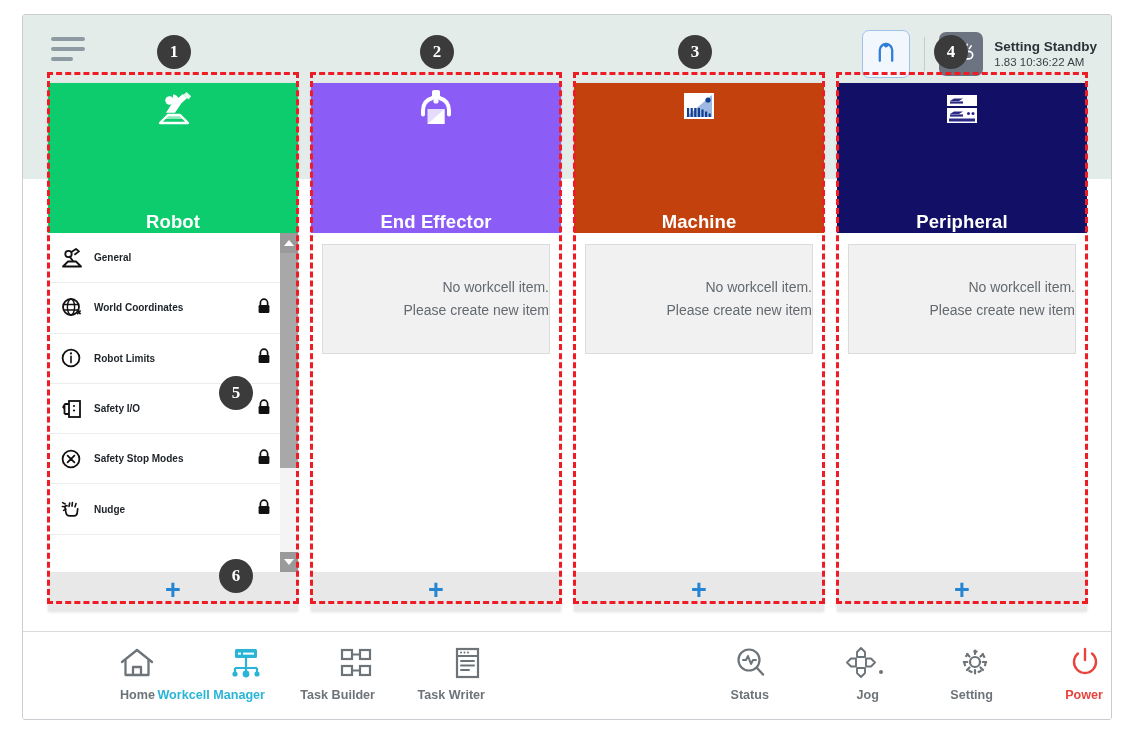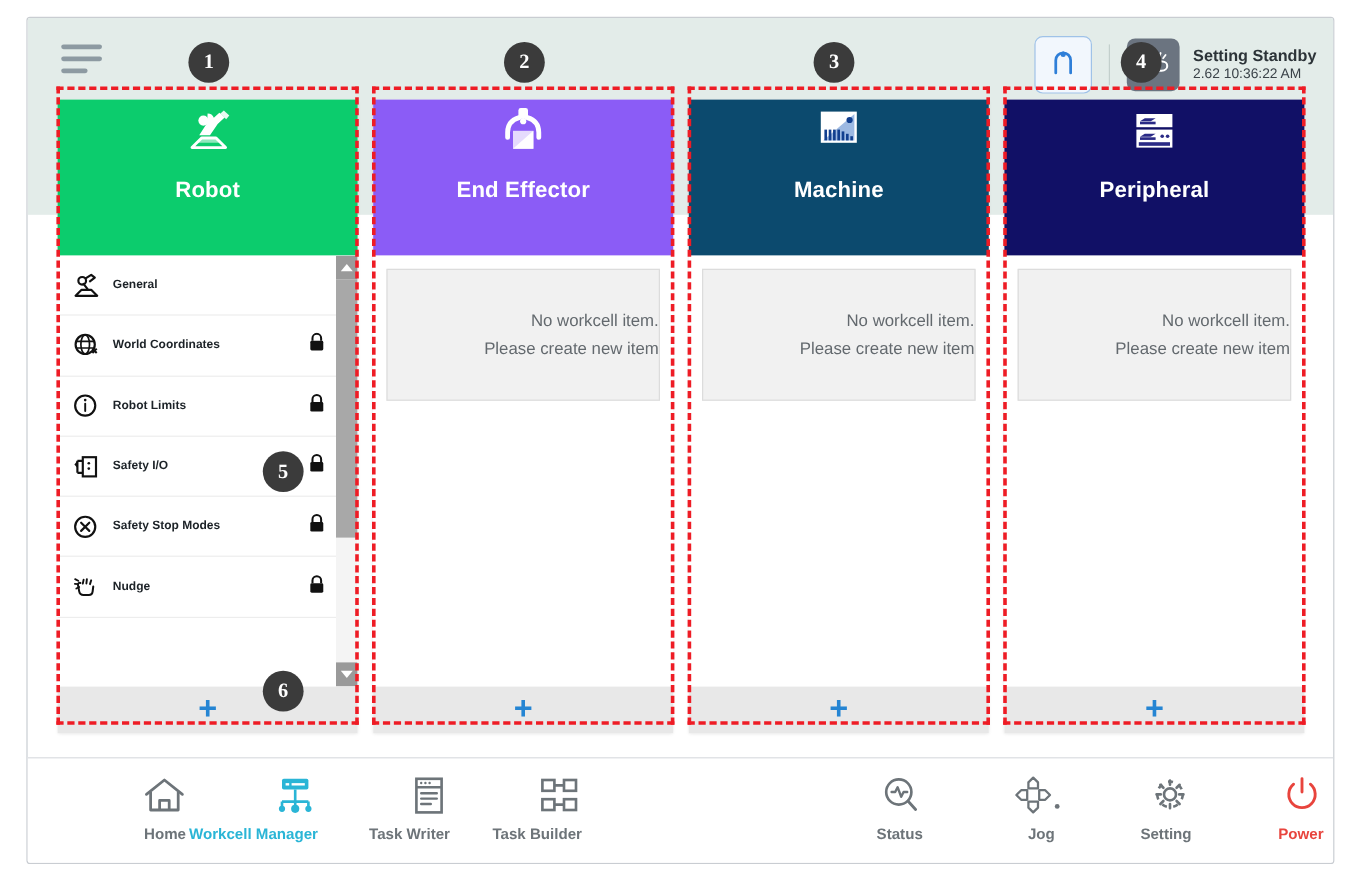--- a/index.html
+++ b/index.html
@@ -79,23 +79,23 @@
     width: 1040px; height: 528px;
     display: flex; gap: 13px;
   }
   .col {
     width: 250px; height: 100%;
     display: flex; flex-direction: column;
     background: #ffffff;
     box-shadow: 0 1px 3px rgba(0,0,0,.13);
   }
   .col-head {
-    height: 130px;
+    height: 150px;
     display: flex; flex-direction: column;
-    align-items: center; justify-content: flex-start;
+    align-items: center; justify-content: space-between;
     color: #ffffff; cursor: pointer;
     flex: 0 0 auto;
   }
   .col-head .icon { height: 52px; display:flex; align-items:center; }
   .col-head .title {
     font-size: 18.5px; font-weight: bold; margin-top: 12px;
     letter-spacing: .1px;
   }
   .col-body { flex: 1 1 auto; position: relative; overflow: hidden; background:#fff;}
   .col-foot {
@@ -242,21 +242,21 @@
           <path d="M8 17 c-2.5 0 -4 -1.6 -4 -3.4 c0 -1.5 1.1 -2.3 2.4 -2.3 h5.6" stroke="#ffffff" stroke-width="1.7" fill="none" stroke-linecap="round"></path>
           <path d="M11 8.4 c1.6 -2.2 4.2 -3.6 7 -3.6" stroke="#ffffff" stroke-width="1.7" fill="none" stroke-linecap="round"></path>
           <path d="M13 8 l2 -3.2 M16.4 7.4 l1.6 -3.6 M20 7.6 l1.2 -3.4 M23.3 8.6 l2 -2.8" stroke="#ffffff" stroke-width="1.5" stroke-linecap="round"></path>
           <path d="M11 11.3 h11.5 c2.4 0 4.2 1.6 4.2 3.6 c0 2.3 -2 4 -4.6 4 h-11" stroke="#ffffff" stroke-width="1.7" fill="none" stroke-linecap="round"></path>
           <path d="M6 19 h12" stroke="#ffffff" stroke-width="1.7" fill="none" stroke-linecap="round"></path>
         </svg>
       </div>
 
       <div class="mode-text">
         <div class="mode-title">Setting Standby</div>
-        <div class="mode-time">2.62 10:36:22 AM</div>
+        <div class="mode-time">1.83 10:36:22 AM</div>
       </div>
     </div>
   </div>
 
   <div class="columns">
 
     <div class="col">
       <div class="col-head" style="background:#0ccc6d">
         <span class="icon">
           <svg width="52" height="48" viewBox="0 0 52 48">
@@ -395,21 +395,21 @@
           <span>No workcell item.</span>
           <span>Please create new item</span>
         </div>
       </div>
       <div class="col-foot">
         <span class="plus">+</span>
       </div>
     </div>
 
     <div class="col">
-      <div class="col-head" style="background:#0c4a6e">
+      <div class="col-head" style="background:#c2410c">
         <span class="icon">
           <svg width="46" height="42" viewBox="0 0 46 42">
             <rect x="8" y="5" width="30" height="26" fill="#ffffff"></rect>
             <path d="M10 29 L36 7 v22 z" fill="#9db9e2"></path>
             <circle cx="32" cy="12" r="2.6" fill="#123f8f"></circle>
             <g fill="#123f8f">
               <rect x="11" y="20" width="2.2" height="9"></rect>
               <rect x="14.6" y="20" width="2.2" height="9"></rect>
               <rect x="18.2" y="20" width="2.2" height="9"></rect>
               <rect x="21.8" y="20" width="2.2" height="9"></rect>
@@ -489,44 +489,44 @@
             <circle cx="8" cy="28" r="2.6" fill="#2ab5d6"></circle>
             <circle cx="19" cy="28" r="3.4" fill="#2ab5d6"></circle>
             <circle cx="30" cy="28" r="2.6" fill="#2ab5d6"></circle>
           </svg>
         </span>
         <span class="n-label">Workcell Manager</span>
       </div>
 
       <div class="nav-item">
         <span class="n-icon">
+          <svg width="38" height="34" viewBox="0 0 38 34">
+            <rect x="5" y="4" width="10" height="9" stroke="#6d7479" stroke-width="2.2" fill="none"></rect>
+            <rect x="23" y="4" width="10" height="9" stroke="#6d7479" stroke-width="2.2" fill="none"></rect>
+            <rect x="5" y="20" width="10" height="9" stroke="#6d7479" stroke-width="2.2" fill="none"></rect>
+            <rect x="23" y="20" width="10" height="9" stroke="#6d7479" stroke-width="2.2" fill="none"></rect>
+            <path d="M15 8.5 h8 M15 24.5 h8" stroke="#6d7479" stroke-width="2.2"></path>
+          </svg>
+        </span>
+        <span class="n-label">Task Builder</span>
+      </div>
+
+      <div class="nav-item">
+        <span class="n-icon">
           <svg width="36" height="34" viewBox="0 0 36 34">
             <rect x="8" y="3" width="21" height="28" stroke="#6d7479" stroke-width="2.2" fill="none"></rect>
             <path d="M8 10 h21" stroke="#6d7479" stroke-width="2"></path>
             <circle cx="12" cy="6.5" r="1" fill="#6d7479"></circle>
             <circle cx="15.5" cy="6.5" r="1" fill="#6d7479"></circle>
             <circle cx="19" cy="6.5" r="1" fill="#6d7479"></circle>
             <path d="M12 15 h13 M12 19.5 h13 M12 24 h8" stroke="#6d7479" stroke-width="2" stroke-linecap="round"></path>
           </svg>
         </span>
         <span class="n-label">Task Writer</span>
       </div>
-
-      <div class="nav-item">
-        <span class="n-icon">
-          <svg width="38" height="34" viewBox="0 0 38 34">
-            <rect x="5" y="4" width="10" height="9" stroke="#6d7479" stroke-width="2.2" fill="none"></rect>
-            <rect x="23" y="4" width="10" height="9" stroke="#6d7479" stroke-width="2.2" fill="none"></rect>
-            <rect x="5" y="20" width="10" height="9" stroke="#6d7479" stroke-width="2.2" fill="none"></rect>
-            <rect x="23" y="20" width="10" height="9" stroke="#6d7479" stroke-width="2.2" fill="none"></rect>
-            <path d="M15 8.5 h8 M15 24.5 h8" stroke="#6d7479" stroke-width="2.2"></path>
-          </svg>
-        </span>
-        <span class="n-label">Task Builder</span>
-      </div>
     </div>
 
     <div class="nav-right">
 
       <div class="nav-item">
         <span class="n-icon">
           <svg width="36" height="34" viewBox="0 0 36 34">
             <circle cx="16" cy="14" r="10.5" stroke="#6d7479" stroke-width="2.2" fill="none"></circle>
             <path d="M24 22 l6 6.5" stroke="#6d7479" stroke-width="2.4" stroke-linecap="round"></path>
             <path d="M10 14 h3 l2 -4 l3 8 l2 -4 h3" stroke="#6d7479" stroke-width="2" fill="none" stroke-linejoin="round" stroke-linecap="round"></path>

